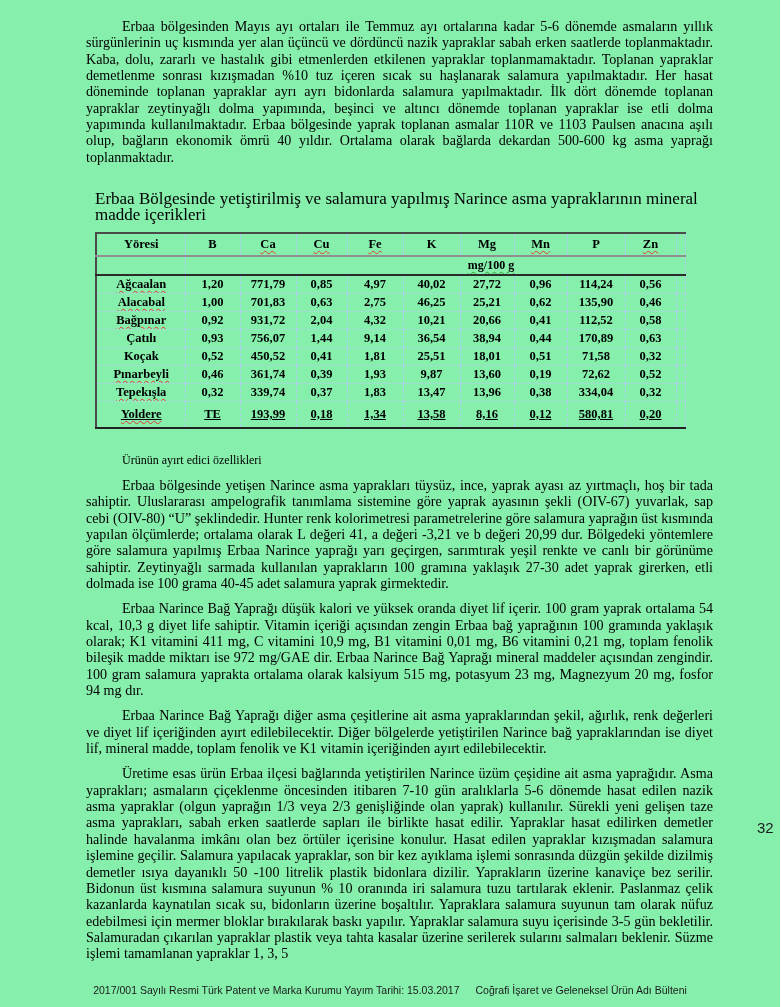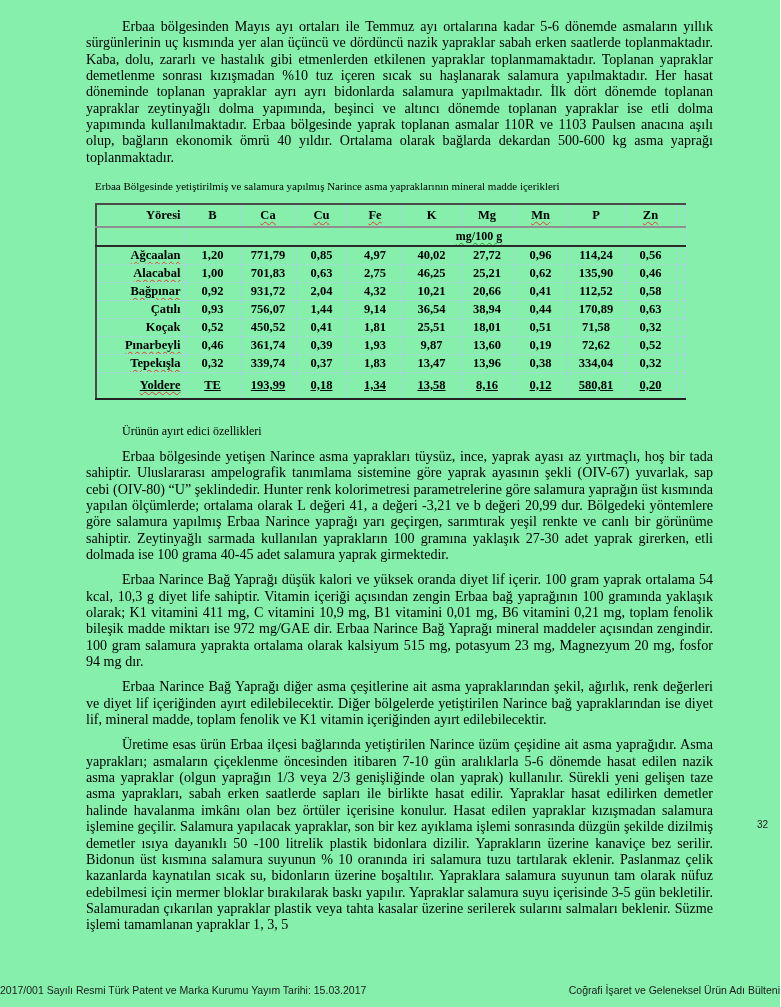--- a/index.html
+++ b/index.html
@@ -8,66 +8,66 @@
     overflow:hidden; color:#000;
     font-family:"Liberation Serif", serif;
   }
   .content { position:absolute; left:86px; top:18px; width:627px; }
 
   p.body {
     font-size:14.1px; line-height:16.35px; text-align:justify;
     text-indent:36px; margin:0 0 9px 0;
   }
   .caption {
-    font-size:11px; line-height:16px; margin:13px 0 9px 9px;
+    font-size:17px; line-height:16px; margin:26px 0 9px 9px;
   }
   .heading { font-size:12px; line-height:16.35px; text-indent:36px; margin:23px 0 9px 0; }
   .heading.bold { font-weight:bold; margin-top:12px; margin-bottom:6px; }
 
   table.minerals {
     border-collapse:collapse; table-layout:fixed; margin-left:9px;
     font-family:"Liberation Serif", serif; font-weight:bold; font-size:12.5px;
     border-top:2px solid #4a4a4a;
     border-left:2px solid #4a4a4a;
     border-bottom:2px solid #222222;
     border-right:1px dashed #a9cdef;
   }
   table.minerals th, table.minerals td {
     border-left:1px dashed #a9cdef;
     padding:1px 4px; text-align:center; white-space:nowrap; overflow:hidden;
     vertical-align:middle;
   }
   table.minerals th:first-child, table.minerals td.region-col {
-    text-align:right; border-left:none; padding-left:5px;margin-left:44px;
+    text-align:center; border-left:none; padding-left:5px;margin-left:44px;
   }
   table.minerals thead tr.hdr th { border-bottom:2px solid #8f8f8f; height:19px; }
   table.minerals thead tr.units td { border-bottom:2px solid #2b2b2b; height:13px; font-size:12px; }
   table.minerals tbody td { border-top:1px dotted #b3d1ee; }
   table.minerals tbody tr { height:17px; }
   table.minerals tbody tr.tall { height:26px;text-decoration:underline; }
-  .units-label { position:relative; left:44px; }
+  .units-label { position:relative; left:56px; }
 
   .sq-red {
     text-decoration-line:underline; text-decoration-style:wavy;
     text-decoration-color:#e23b2e; text-decoration-thickness:1px;
     text-underline-offset:2px;
   }
   .sq-green {
     text-decoration-line:underline; text-decoration-style:wavy;
     text-decoration-color:#2aa32a; text-decoration-thickness:1px;
     text-underline-offset:2px;
   }
 
   .margin-page-number {
     position:absolute; left:709px; top:819px;
-    font-family:"Liberation Sans", sans-serif; font-size:10px; color:#1c1c1c;padding-left:48px;
+    font-family:"Liberation Sans", sans-serif; font-size:15px; color:#1c1c1c;padding-left:48px;
   }
   .footer {
     position:absolute; left:0; right:0; top:984px;
-    display:flex; justify-content:space-between; gap:16px;
+    display:flex; justify-content:center; gap:16px;
     font-family:"Liberation Sans", sans-serif; font-size:10.5px; color:#1a1a1a;
     white-space:nowrap;
   }
 </style>
 </head>
 <body>
 
 <div class="page">
   <div class="content">
 

